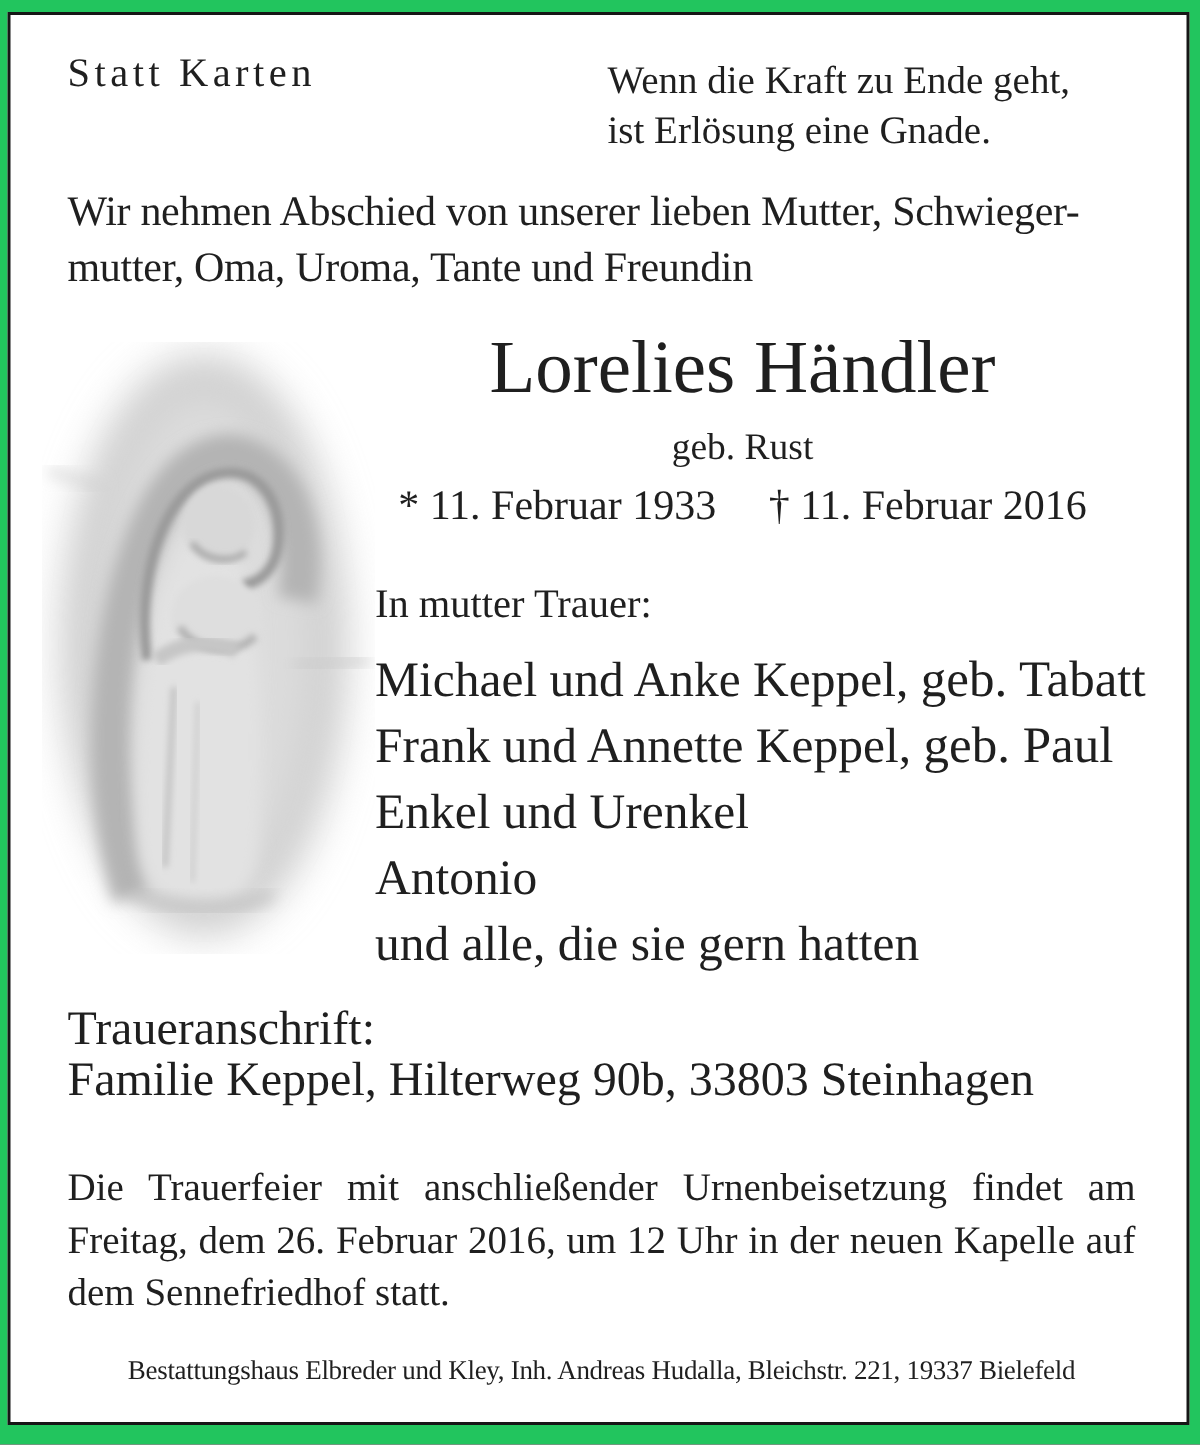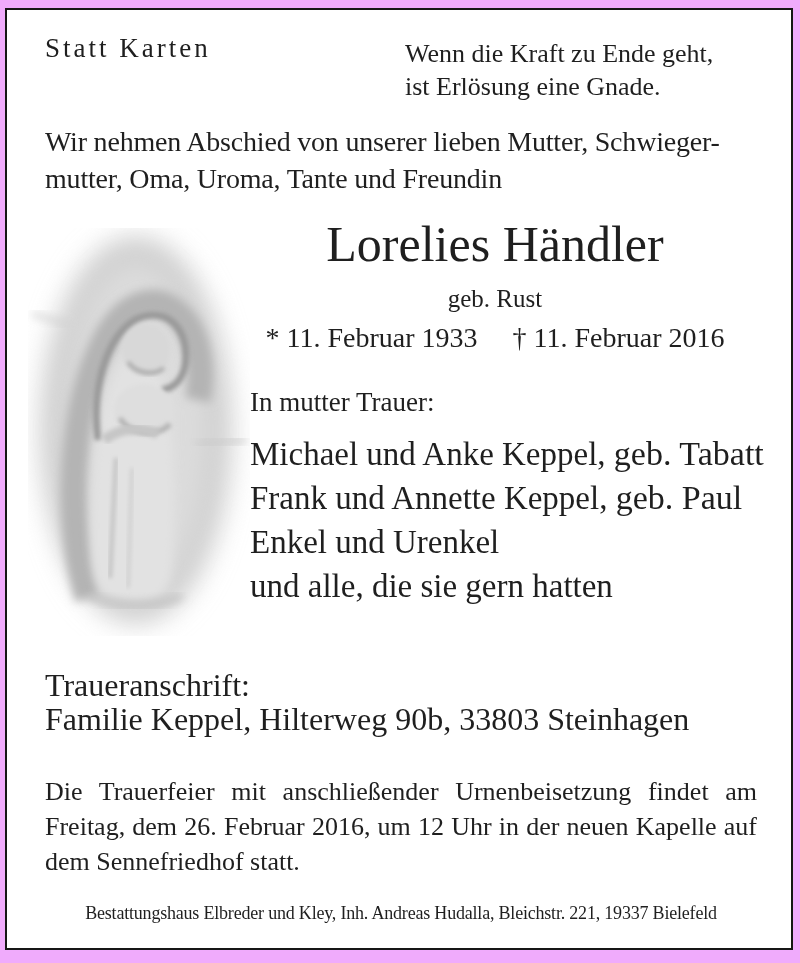--- a/index.html
+++ b/index.html
@@ -1,20 +1,20 @@
 <!DOCTYPE html>
 <html lang="de"><head>
 <meta charset="utf-8">
 <title>Traueranzeige</title>
 <style>
   html,body{margin:0;padding:0;}
   body{background:#161616;}
   .page{
     position:relative;width:800px;height:963px;
-    background:#f0abfc;overflow:hidden;
+    background:#22c55e;overflow:hidden;
     font-family:"Liberation Serif","DejaVu Serif",serif;
     color:#1f1f1f;
     text-decoration:underline;
   }
   .frame{
     position:absolute;left:5px;top:8px;right:7px;bottom:13px;
     background:#ffffff;border:2px solid #161616;box-sizing:border-box;
   }
   .abs{position:absolute;}
   .statt{
@@ -113,20 +113,23 @@
         <span class="msub">geb. Tabatt</span>
       </div>
       <div class="mrow">
         <span>Frank und Annette Keppel,</span>
         <span class="msub">geb. Paul</span>
       </div>
       <div class="mrow">
         <span>Enkel und Urenkel</span>
       </div>
       <div class="mrow">
+        <span>Antonio</span>
+      </div>
+      <div class="mrow">
         <span>und alle, die sie gern hatten</span>
       </div>
     </div>
   </div>
 
   <div class="abs anschrift">
     <div>Traueranschrift:</div>
     <div>Familie Keppel, Hilterweg 90b, 33803 Steinhagen</div>
   </div>
 

